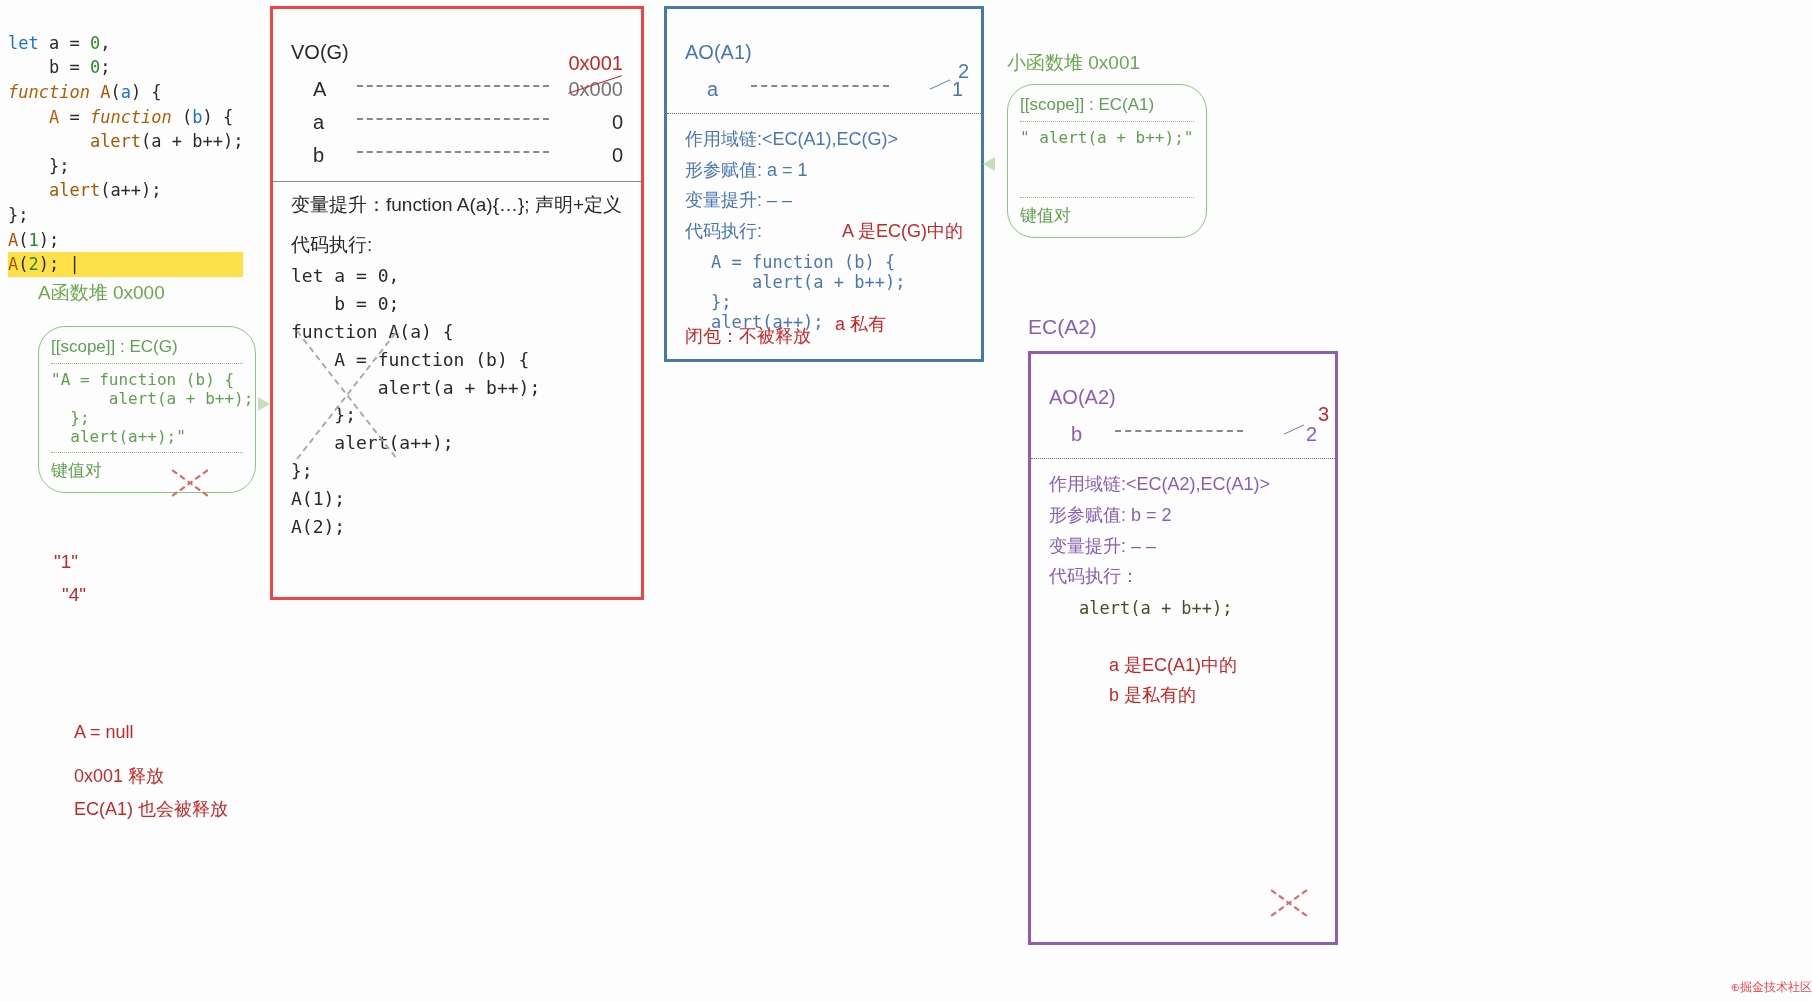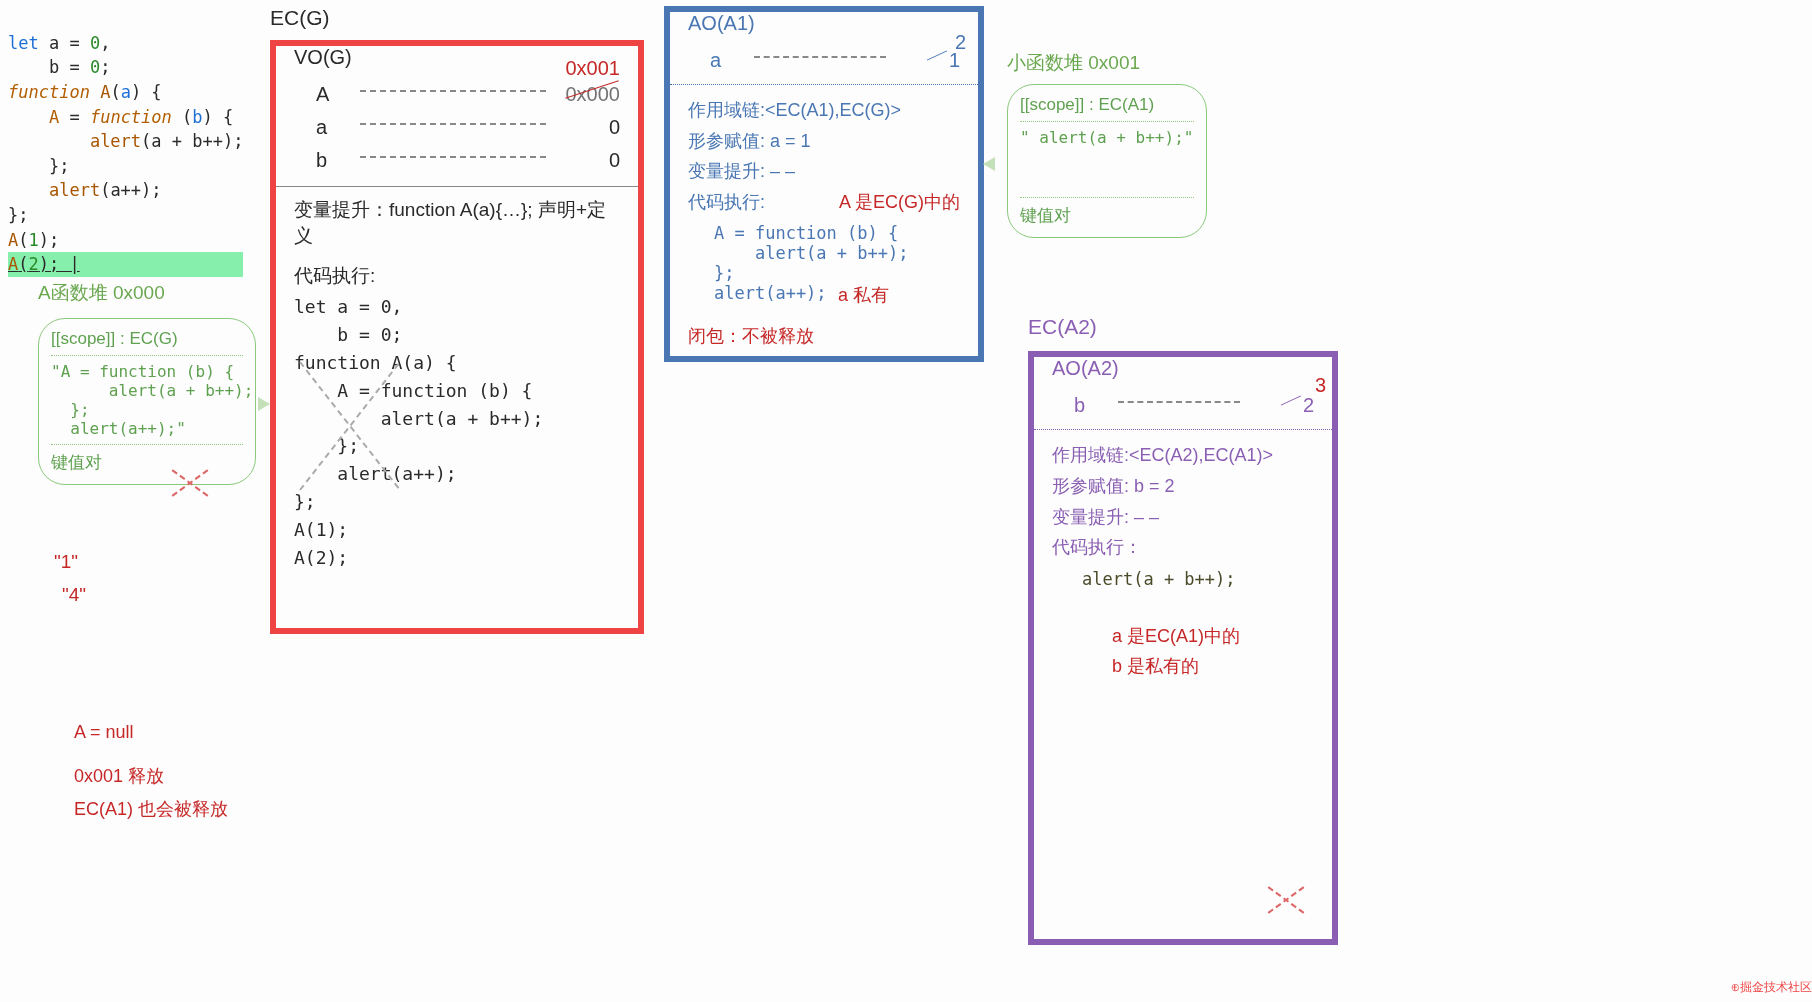--- a/index.html
+++ b/index.html
@@ -14,38 +14,38 @@
     color: #2a2a2a;
   }
   .abs { position: absolute; }
   .code { font-family: "Menlo", "Consolas", monospace; white-space: pre; font-size: 17px; line-height: 1.45; }
   .kw-let { color: #1e6fd6; }
   .kw-fn { color: #b35c00; font-style: italic; }
   .ident { color: #1e6fd6; }
   .ident2 { color: #b35c00; }
   .num { color: #2a8a2a; }
   .callfn { color: #a85500; }
-  .highlight { background: #86efac; display: inline-block; width: 100%; text-decoration: underline; }
+  .highlight { background: #fde047; display: inline-block; width: 100%; }
   
   .green-title { color: #6aa84f; font-size: 19px; }
   .green-box {
     border: 1px solid #8ac97c;
     border-radius: 27px;
     padding: 10px 12px;
   }
   .green-box .scope { color: #5fa150; border-bottom: 1px dotted #8ac97c; padding-bottom: 6px; margin-bottom: 6px; }
   .green-box .body { color: #5fa150; font-family: Menlo, Consolas, monospace; font-size: 16px; white-space: pre; border-bottom: 1px dotted #8ac97c; padding-bottom: 6px; margin-bottom: 6px; }
   .green-box .label { color: #5fa150; }
   
   .red { color: #c62828; }
   
   .ec-title { font-size: 21px; margin-bottom: 10px; }
   .ec-box {
-    border: 6px solid #ef4444;
-    padding: 0 18px;
+    border: 3px solid #ef4444;
+    padding: 32px 18px;
   }
   .ec-a1 .ec-title, .ec-a1 .ec-box { color: #4a77b3; border-color: #4a77b3; }
   .ec-a2 .ec-title, .ec-a2 .ec-box { color: #8a5fb3; border-color: #8a5fb3; }
   
   .vo-label { font-size: 20px; margin-bottom: 14px; display: block; }
   .vo-row { display: flex; align-items: center; margin: 10px 0 10px 22px; font-size: 20px; }
   .vo-row .k { width: 34px; }
   .vo-row .dash { flex: 1; border-bottom: 2px dashed #888; margin: 0 10px; position: relative; top: -4px; }
   .vo-row .v { width: 64px; text-align: right; }
   
@@ -86,21 +86,21 @@
     <span class="ident2">A</span> = <span class="kw-fn">function</span> (<span class="ident">b</span>) {
         <span class="callfn">alert</span>(a + b++);
     };
     <span class="callfn">alert</span>(a++);
 };
 <span class="callfn">A</span>(<span class="num">1</span>);
 <span class="highlight"><span class="callfn">A</span>(<span class="num">2</span>); |</span></div>
 
 <div class="abs" style="left:38px; top:280px; width:218px;">
   <div class="green-title">A函数堆   0x000</div>
-  <div class="green-box" style="margin-top:12px;">
+  <div class="green-box" style="margin-top:20px;">
     <div class="scope">[[scope]] : EC(G)</div>
     <div class="body">"A = function (b) {
       alert(a + b++);
   };
   alert(a++);"</div>
     <div class="label">键值对</div>
   </div>
 </div>
 <div class="x-mark red-x" style="left:168px; top:460px;"></div>
 <div class="arrow-right" style="left:258px; top:397px;"></div>
@@ -109,21 +109,20 @@
 <div class="abs red" style="left:62px; top:584px; font-size:19px;">"4"</div>
 
 <div class="abs red" style="left:74px; top:716px; font-size:18px; line-height:1.8;">
   <div>A = null</div>
   <div style="height:12px;"></div>
   <div>0x001 释放</div>
   <div>EC(A1) 也会被释放</div>
 </div>
 
 <div class="abs" style="left:270px; top:6px; width:374px;">
-  <div class="ec-title">EC(G)</div>
   <div class="ec-box" style="height:594px;">
     <span class="vo-label">VO(G)</span>
     <div class="vo-row">
       <span class="k">A</span>
       <span class="dash"></span>
       <span class="v" style="position:relative;">
         <span class="red" style="position:absolute; right:0; top:-26px;">0x001</span>
         <span style="position:relative; color:#737373;">0x000</span>
         <span style="position:absolute; right:0; top:6px; width:56px; border-top:1px solid #c62828; transform:rotate(-18deg);"></span>
       </span>

